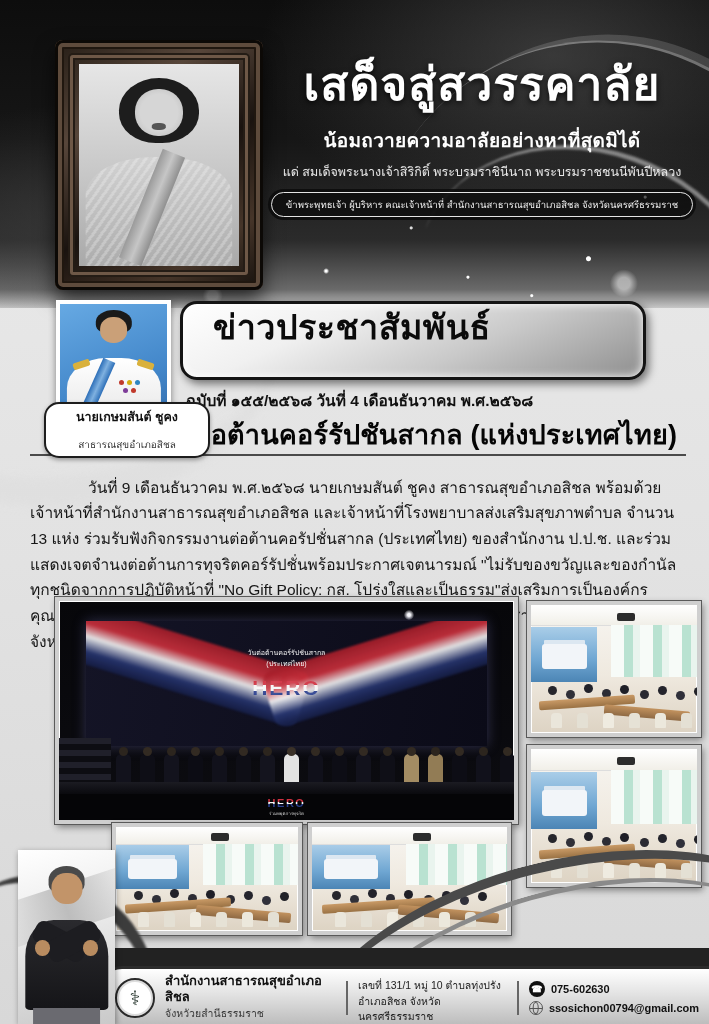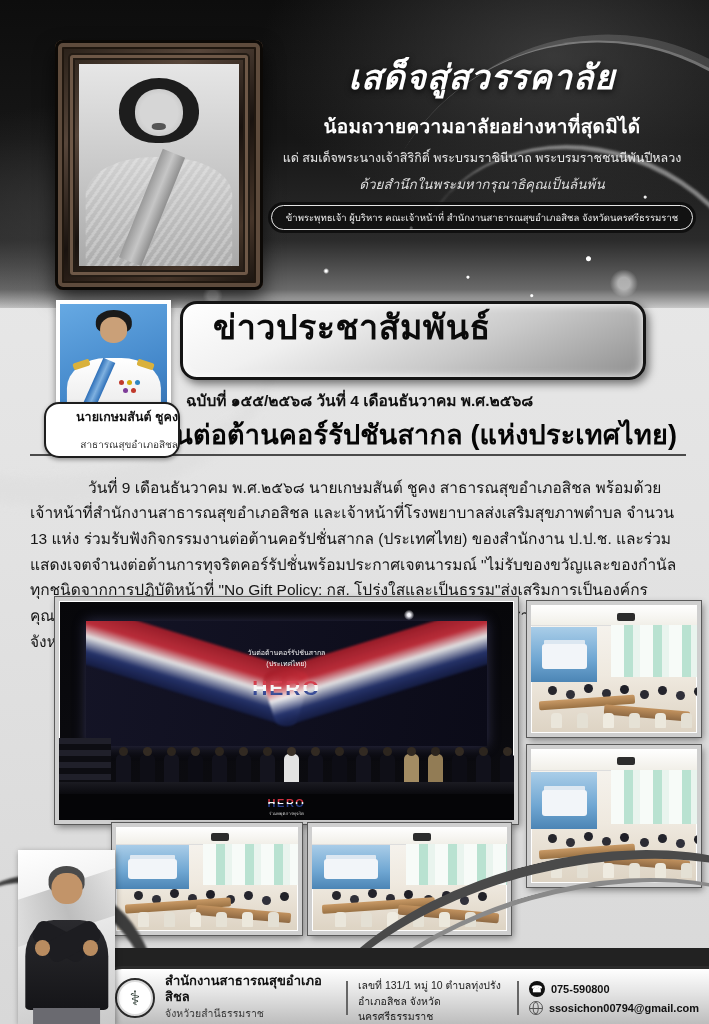--- a/index.html
+++ b/index.html
@@ -47,21 +47,21 @@
     background:#555;border-radius:40%;}
   .q-body{position:absolute;left:50%;bottom:-2%;width:92%;height:56%;transform:translateX(-50%);
     background:
       repeating-linear-gradient(125deg, rgba(255,255,255,.25) 0 3px, transparent 3px 7px),
       linear-gradient(#d2d2d2 0%,#ababab 100%);
     border-radius:46% 46% 0 0 / 34% 34% 0 0;}
   .q-sash{position:absolute;left:38%;bottom:0;width:15%;height:58%;transform:rotate(22deg);
     background:linear-gradient(90deg,#9a9a9a,#c6c6c6,#8f8f8f);}
 
   .mem-text{position:absolute;left:262px;top:58px;width:440px;text-align:center;color:#fff;}
-  .mem-title{font-family:"DejaVu Serif",serif;font-style:italic;font-weight:700;font-size:34px;
+  .mem-title{font-family:"DejaVu Serif",serif;font-weight:700;font-size:46px;
     letter-spacing:1px;text-shadow:0 2px 6px rgba(0,0,0,.8);line-height:1.15;}
   .mem-sub{margin-top:14px;font-weight:bold;font-size:19px;letter-spacing:.3px;}
   .mem-ded{margin-top:7px;font-size:12.5px;color:#e8e8e8;}
   .mem-grat{margin-top:5px;font-family:"DejaVu Serif",serif;font-style:italic;font-size:13.5px;color:#dcdcdc;}
   .mem-badge{display:inline-block;margin-top:10px;padding:4px 14px;font-size:9.5px;color:#f2f2f2;
     background:rgba(8,8,8,.65);border:1.5px solid #e4e4e4;border-radius:15px;
     box-shadow:0 0 0 3px rgba(10,10,10,.8);}
 
   
   .off-photo{position:absolute;left:56px;top:300px;width:107px;height:107px;background:#fff;
@@ -74,21 +74,21 @@
     background:#caa078;border-radius:46%;}
   .o-body{position:absolute;left:50%;bottom:-4%;width:88%;height:54%;transform:translateX(-50%);
     background:linear-gradient(#ffffff,#e9e9e9);border-radius:42% 42% 0 0 / 52% 52% 0 0;}
   .o-sash{position:absolute;left:30%;bottom:0;width:12%;height:50%;transform:rotate(24deg);
     background:linear-gradient(90deg,#2d6fb8,#7fb1e0,#2d6fb8);}
   .o-epl,.o-epr{position:absolute;bottom:40%;width:16%;height:7%;background:#d9b13c;border-radius:2px;}
   .o-epl{left:12%;transform:rotate(-18deg);} .o-epr{right:12%;transform:rotate(18deg);}
   .o-medals{position:absolute;left:55%;bottom:24%;width:5px;height:5px;border-radius:50%;background:#c0392b;
     box-shadow:8px 0 0 #d4ac0d, 16px 0 0 #2e86c1, 4px 8px 0 #7d3c98, 12px 8px 0 #c0392b;}
   .off-badge{position:absolute;left:44px;top:402px;width:132px;background:#fff;border:2px solid #1d1d1d;
-    border-radius:15px;text-align:right;padding:3px 0 4px;z-index:3;box-shadow:0 2px 4px rgba(0,0,0,.35);}
+    border-radius:15px;text-align:center;padding:3px 15px 4px;z-index:3;box-shadow:0 2px 4px rgba(0,0,0,.35);}
   .off-name{font-size:12.5px;font-weight:bold;color:#111;}
   .off-pos{font-size:10px;color:#333;margin-top:10px;}
 
   .news-box{position:absolute;left:180px;top:301px;width:466px;height:79px;border-radius:17px;
     background:linear-gradient(155deg,#ffffff 0%,#f0f0f0 30%,#c9c9c9 62%,#8f8f8f 100%);
     border:3px solid #141414;box-shadow:3px 4px 8px rgba(0,0,0,.5), inset 0 0 10px #fff;
     padding:6px 0 0 30px;box-sizing:border-box;z-index:2;}
   .news-title{font-size:34px;font-weight:900;color:#0a0a0a;letter-spacing:.5px;line-height:1.05;}
   .news-sub{font-size:16px;font-weight:bold;color:#1a1a1a;margin-top:2px;}
 
@@ -231,21 +231,20 @@
         <div class="q-lips"></div>
         <div class="q-body"></div>
         <div class="q-sash"></div>
       </div>
     </div>
 
     <div class="mem-text">
       <div class="mem-title">เสด็จสู่สวรรคาลัย</div>
       <div class="mem-sub">น้อมถวายความอาลัยอย่างหาที่สุดมิได้</div>
       <div class="mem-ded">แด่ สมเด็จพระนางเจ้าสิริกิติ์ พระบรมราชินีนาถ พระบรมราชชนนีพันปีหลวง</div>
-      <div class="mem-grat">ด้วยสำนึกในพระมหากรุณาธิคุณเป็นล้นพ้น</div>
       <div class="mem-badge">ข้าพระพุทธเจ้า ผู้บริหาร คณะเจ้าหน้าที่ สำนักงานสาธารณสุขอำเภอสิชล จังหวัดนครศรีธรรมราช</div>
     </div>
   </section>
 
   <div class="off-photo">
     <div class="o-bg">
       <div class="o-hair"></div>
       <div class="o-face"></div>
       <div class="o-body"></div>
       <div class="o-sash"></div>
@@ -357,21 +356,21 @@
     </div>
     <div class="f-sep"></div>
     <div class="f-addr">
       <div>เลขที่ 131/1 หมู่ 10 ตำบลทุ่งปรัง</div>
       <div>อำเภอสิชล จังหวัดนครศรีธรรมราช</div>
     </div>
     <div class="f-sep"></div>
     <div class="f-contact">
       <div class="f-row">
         <span class="ph-ic">☎</span>
-        <span>075-590800</span>
+        <span>075-602630</span>
       </div>
       <div class="f-row">
         <span class="gl-ic"></span>
         <span>ssosichon00794@gmail.com</span>
       </div>
     </div>
   </div>
 
 </div>
 

